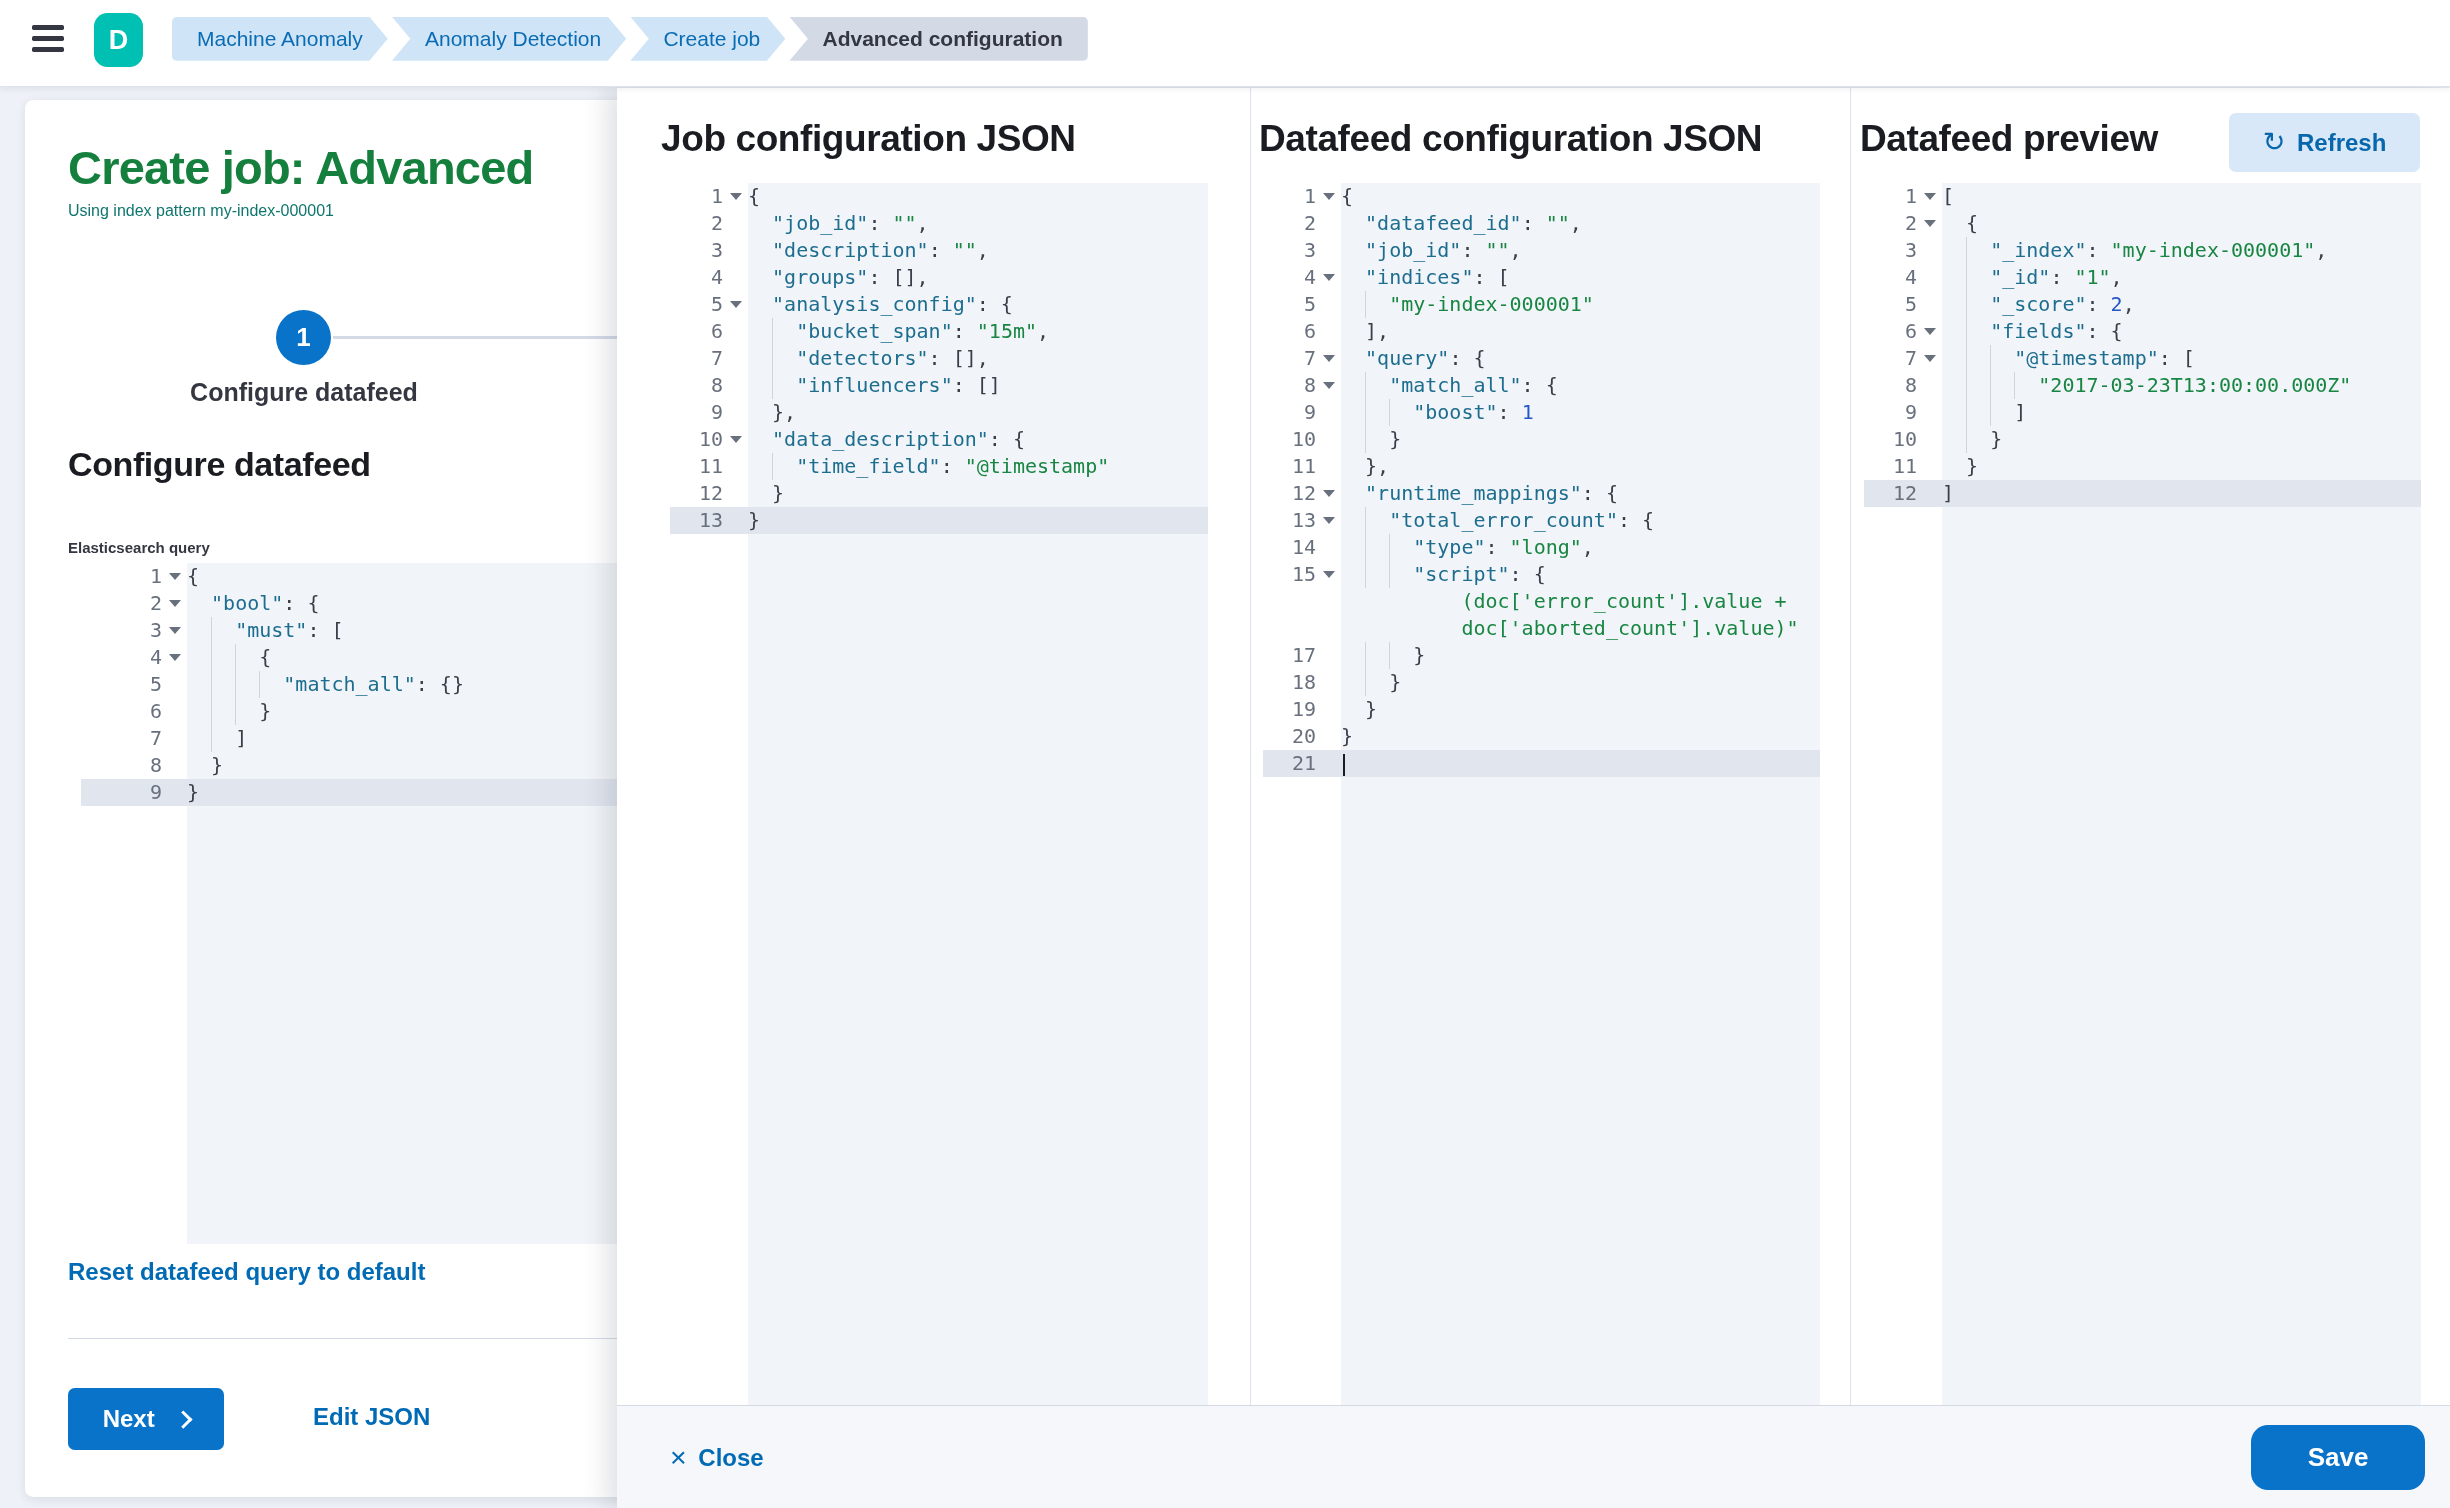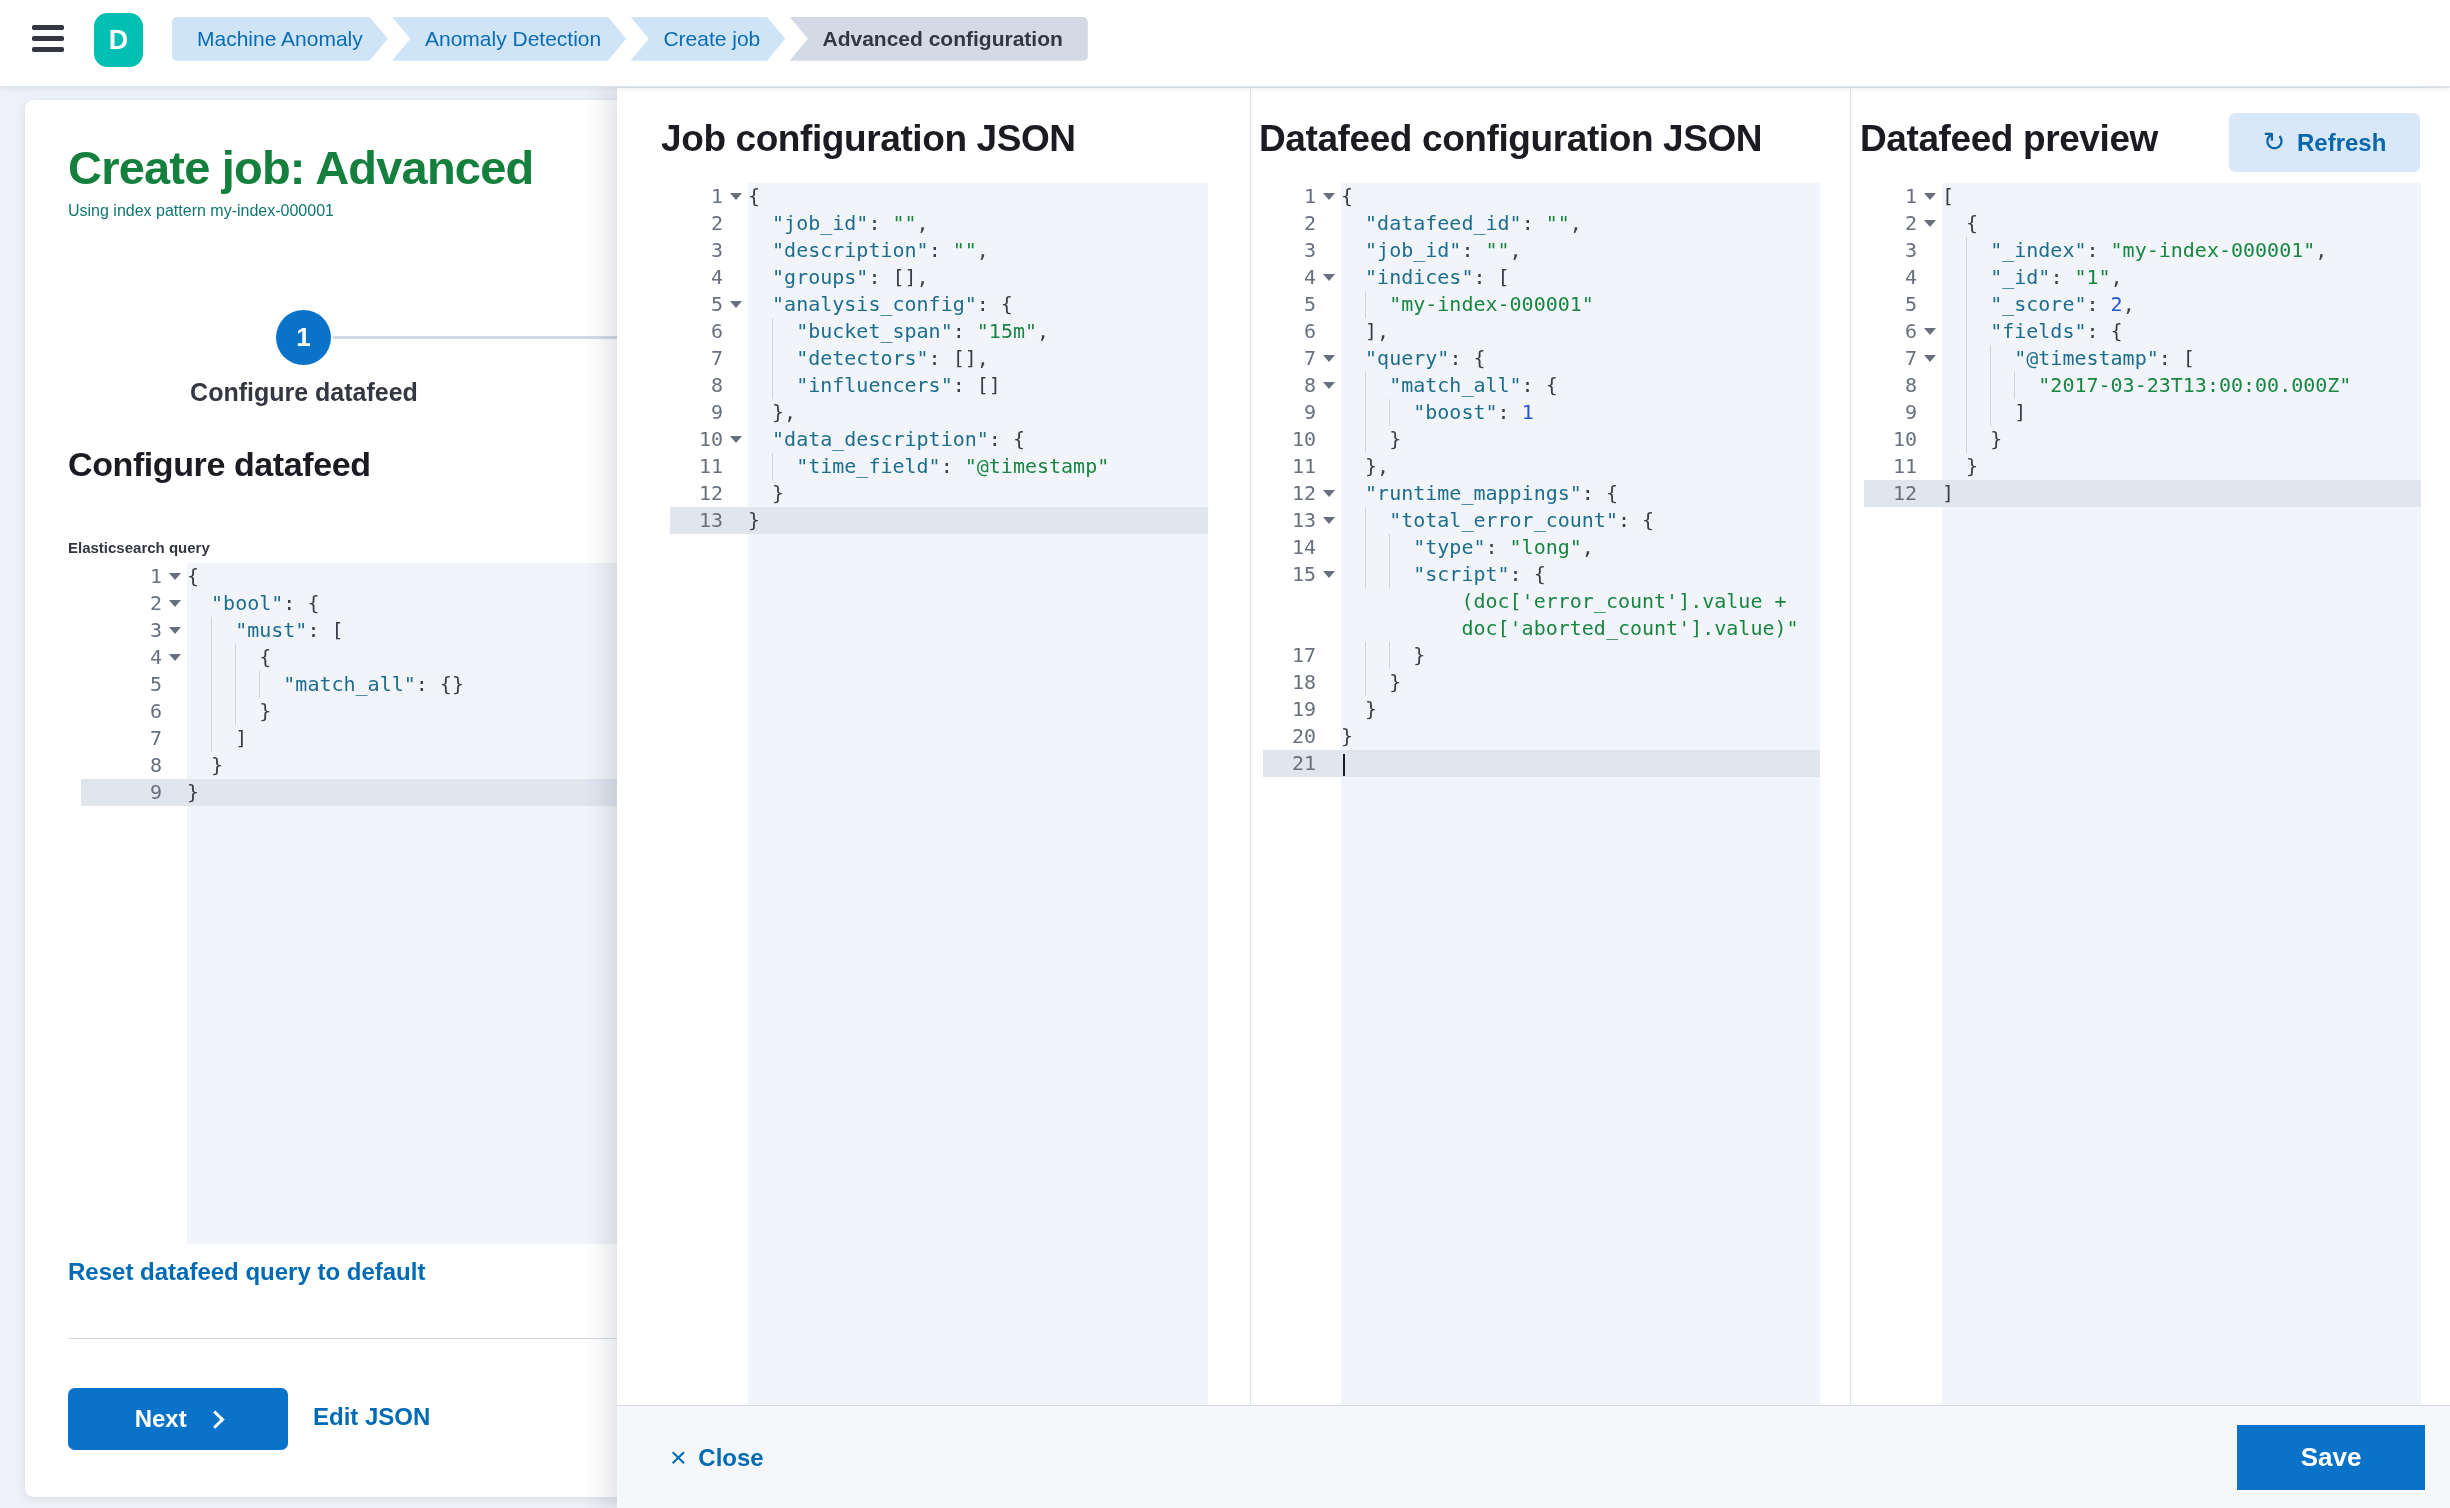--- a/index.html
+++ b/index.html
@@ -54,21 +54,21 @@
   }
   .step-line { position:absolute; left:308px; top:236px; width:295px; height:3.3px; background:#d3dae6; }
   .step-label { position:absolute; left:145px; top:278px; width:268px; text-align:center; font-size:25px; font-weight:bold; color:#343741; }
 
   .sec-head { position:absolute; left:43px; top:345px; font-size:34px; font-weight:bold; color:#1a1c21; letter-spacing:-0.4px; }
   .q-label  { position:absolute; left:43px; top:439px; font-size:15px; font-weight:bold; color:#343741; }
 
   .reset-link { position:absolute; left:43px; top:1158px; font-size:24px; font-weight:600; color:#006bb4; cursor:pointer; }
   .card-div   { position:absolute; left:43px; top:1238px; width:560px; height:0; border-top:1.7px solid #d3dae6; }
   .next-btn {
-    position:absolute; left:43px; top:1288px; width:220px; height:62px;
+    position:absolute; left:43px; top:1288px; width:156px; height:62px;
     background:#0873c9; border:none; border-radius:6.7px; color:#fff;
     font-size:24px; font-weight:bold; font-family:"Liberation Sans",sans-serif;
     display:flex; align-items:center; justify-content:center; gap:22px; cursor:pointer;
   }
   .next-chev { width:12.6px; height:12.6px; border-top:3.3px solid #fff; border-right:3.3px solid #fff; transform:rotate(45deg); margin-top:0.8px; }
   .editjson-link { position:absolute; left:288px; top:1303px; font-size:24px; font-weight:600; color:#006bb4; cursor:pointer; }
 
   
   .flyout {
     position:absolute; left:617px; top:88px; width:1833px; height:1421px;
@@ -93,22 +93,22 @@
 
   
   .bbar {
     position:absolute; left:0; top:1317px; width:1833px; height:104px;
     background:#f5f7fb; border-top:1.7px solid #d3dae6;
     display:flex; align-items:center;
   }
   .close-btn { display:flex; align-items:center; gap:11.7px; margin-left:53px; color:#006bb4; font-size:24px; font-weight:600; cursor:pointer; background:none; border:none; font-family:"Liberation Sans",sans-serif; }
   .close-x { font-size:28.5px; font-weight:400; line-height:1; }
   .save-btn {
-    margin-left:auto; margin-right:25px; width:188px; height:65px;
-    background:#0873c9; border:none; border-radius:0; color:#fff;
+    margin-left:auto; margin-right:25px; width:174px; height:65px;
+    background:#0873c9; border:none; border-radius:17px; color:#fff;
     font-size:26px; font-weight:bold; font-family:"Liberation Sans",sans-serif; cursor:pointer;
   }
 
   
   .editor {
     position:absolute; display:flex; flex-direction:column;
     font-family:"DejaVu Sans Mono", monospace; font-size:20px;
     overflow:hidden; cursor:text;
   }
   #ed-query    { left:56px;  top:463px; width:544px; height:681px; }   

